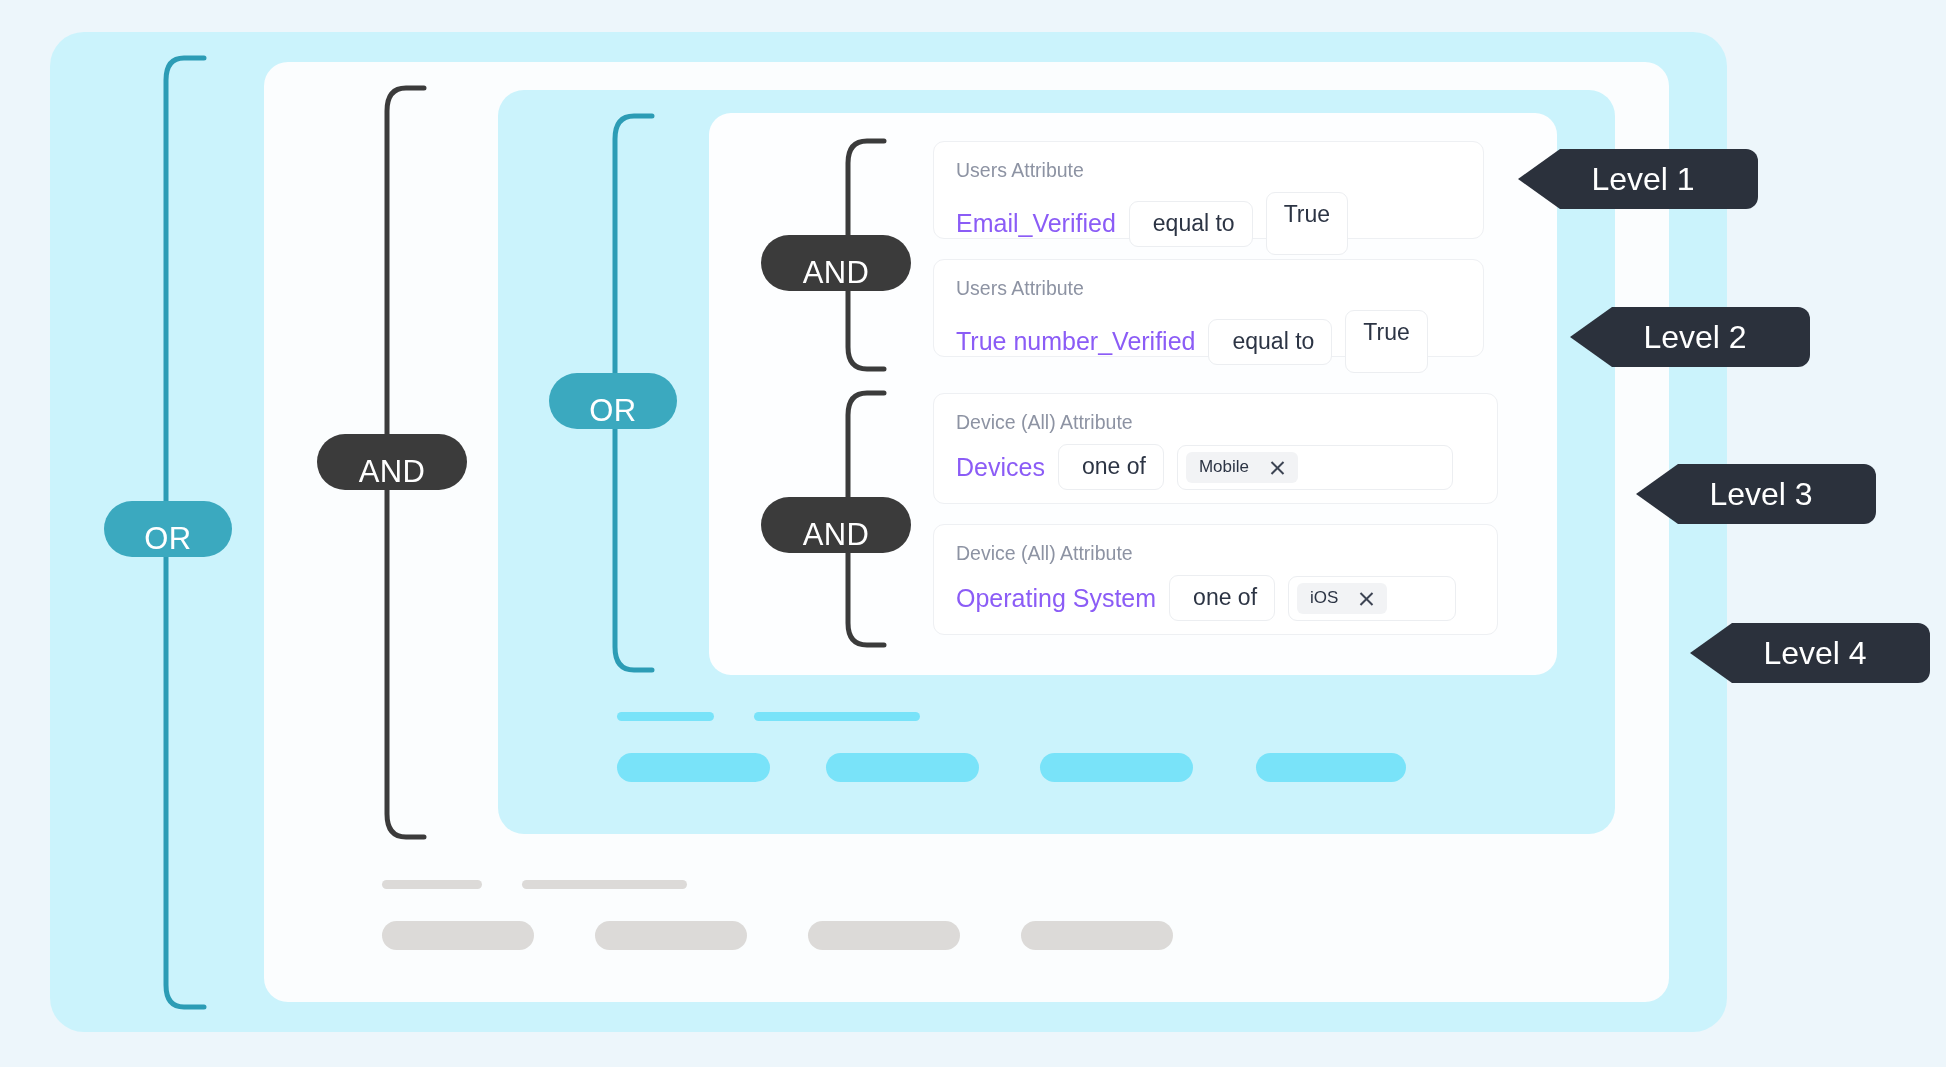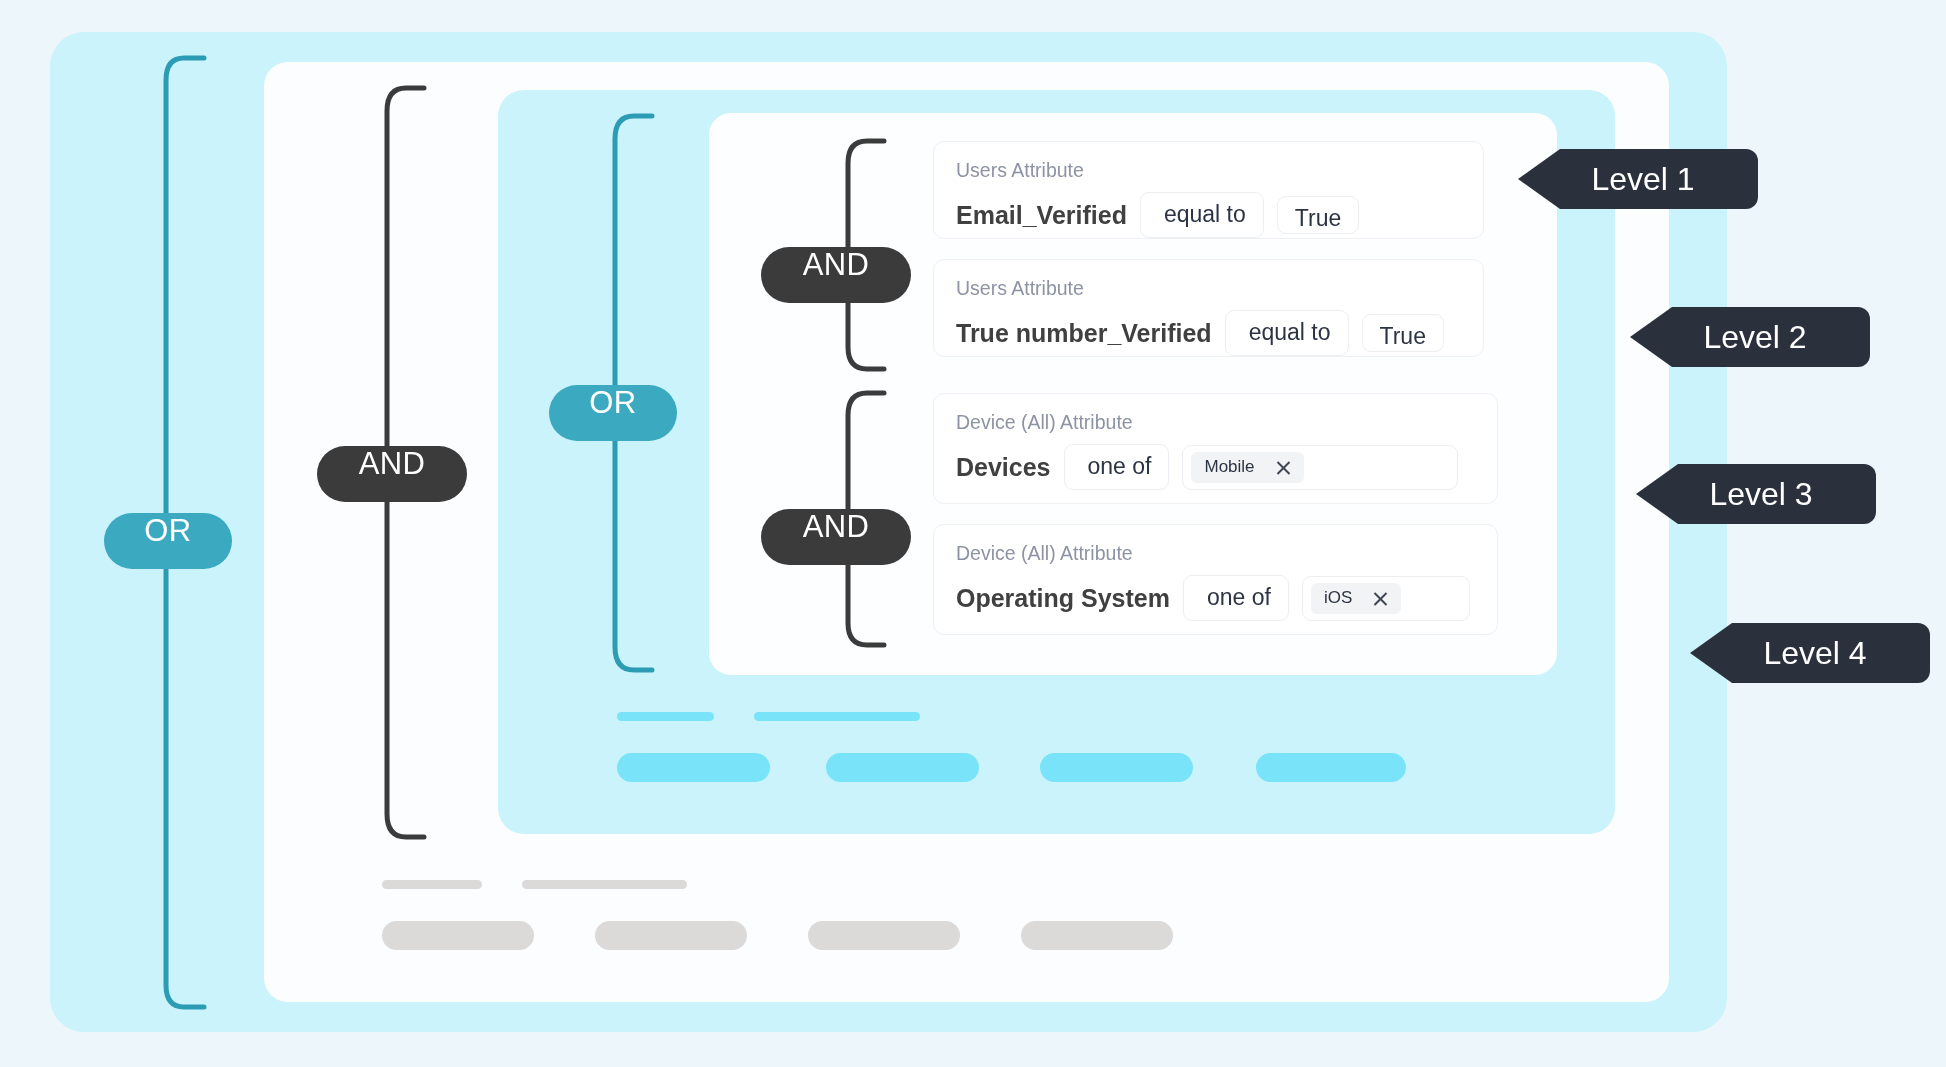--- a/index.html
+++ b/index.html
@@ -69,28 +69,27 @@
   }
 
   
   .bracket { position: absolute; }
   .bracket svg { display: block; overflow: visible; }
 
   
   .op-pill {
     position: absolute;
     display: flex;
-    align-items: flex-start;
+    align-items: flex-end;
     justify-content: center;
     border-radius: 999px;
     color: #ffffff;
     letter-spacing: 0.4px;
     white-space: nowrap;
     user-select: none;
-    margin-top: 12px;
   }
   .op-and {
     background: #3b3b3b;
     font-size: 31px;
     font-weight: 400;
   }
   .op-or {
     background: #3ba9bf;
     font-size: 31px;
     font-weight: 400;
@@ -111,39 +110,39 @@
     line-height: 1.2;
     font-weight: 400;
   }
   .cond-row {
     display: flex;
     align-items: center;
     gap: 13px;
   }
   .cond-attr {
     font-size: 25px;
-    color: #404040;
-    font-weight: 700;
+    color: #8b5cf6;
+    font-weight: 400;
     white-space: nowrap;
   }
   .cond-operator {
     font-size: 23px;
     color: #2c3444;
     border: 1px solid #eceef1;
     border-radius: 9px;
     padding: 8px 17px 9px 23px;
     background: #ffffff;
     white-space: nowrap;
   }
   .cond-value {
     font-size: 23px;
     color: #2c3444;
     border: 1px solid #eceef1;
     border-radius: 9px;
-    padding: 8px 17px 1px 17px;
+    padding: 8px 17px 26px 17px;
     background: #ffffff;
     white-space: nowrap;
   }
 
   
   .multiselect {
     border: 1px solid #eceef1;
     border-radius: 9px;
     background: #ffffff;
     padding: 6px 8px;
@@ -325,21 +324,21 @@
 
   <div class="skel skel-gray" style="left:382px;  top:921px; width:152px; height:29px;"></div>
   <div class="skel skel-gray" style="left:595px;  top:921px; width:152px; height:29px;"></div>
   <div class="skel skel-gray" style="left:808px;  top:921px; width:152px; height:29px;"></div>
   <div class="skel skel-gray" style="left:1021px; top:921px; width:152px; height:29px;"></div>
 
   <div class="level-badge" style="left:1518px; top:149px; width:240px;">
     <span>Level 1</span>
   </div>
 
-  <div class="level-badge" style="left:1630px; top:307px; width:240px;justify-content:center;">
+  <div class="level-badge" style="left:1570px; top:307px; width:240px;justify-content:center;">
     <span>Level 2</span>
   </div>
 
   <div class="level-badge" style="left:1636px; top:464px; width:240px;">
     <span>Level 3</span>
   </div>
 
   <div class="level-badge" style="left:1690px; top:623px; width:240px;">
     <span>Level 4</span>
   </div>

